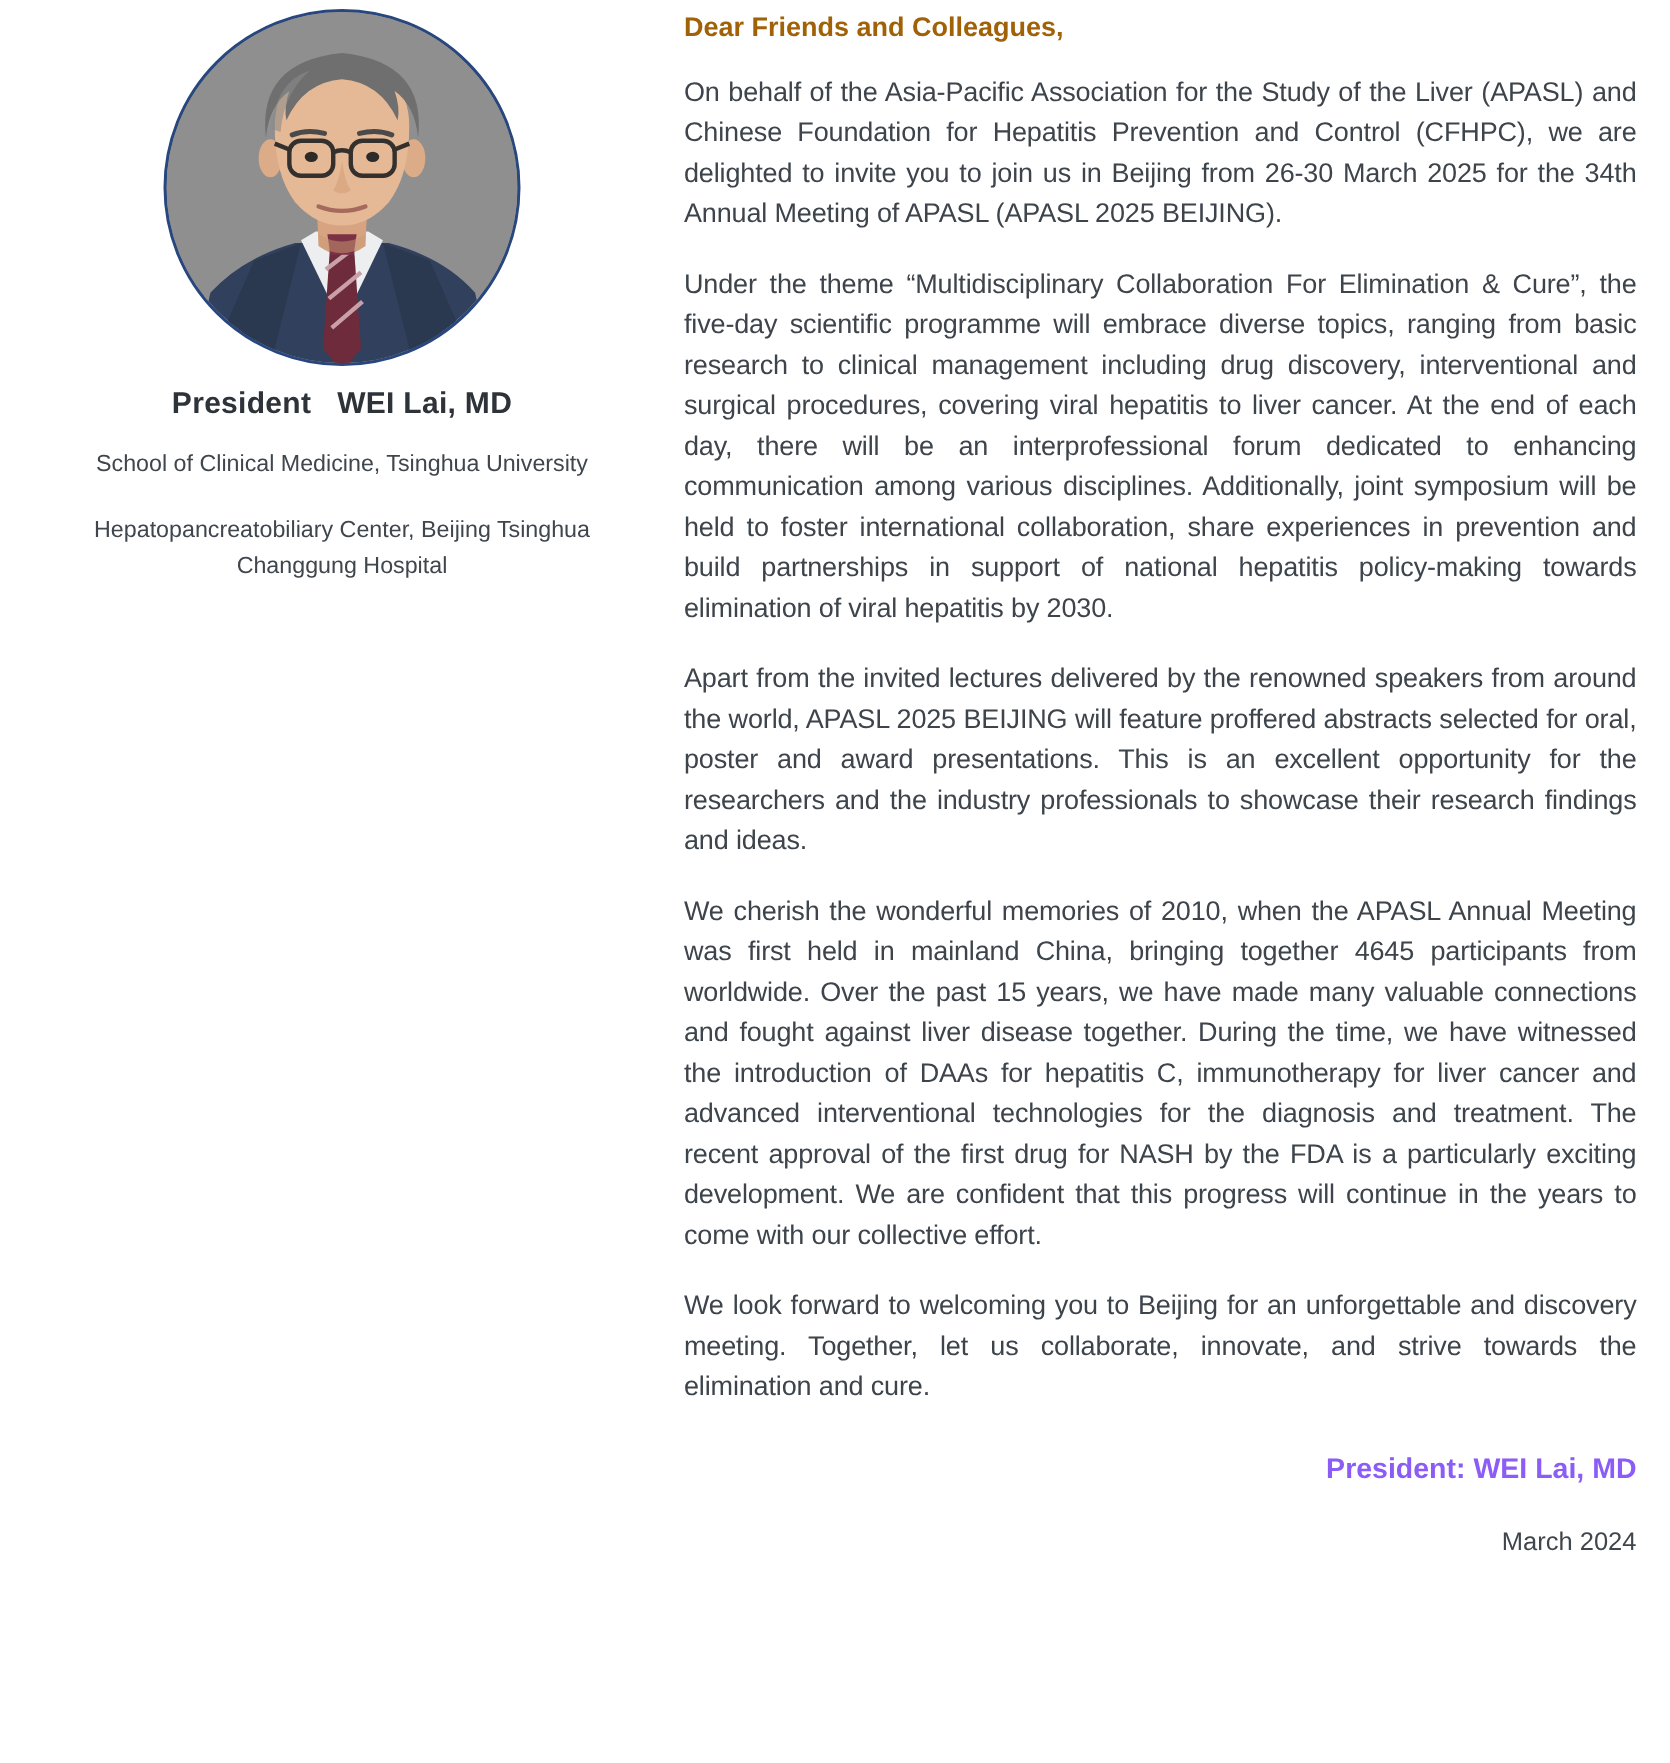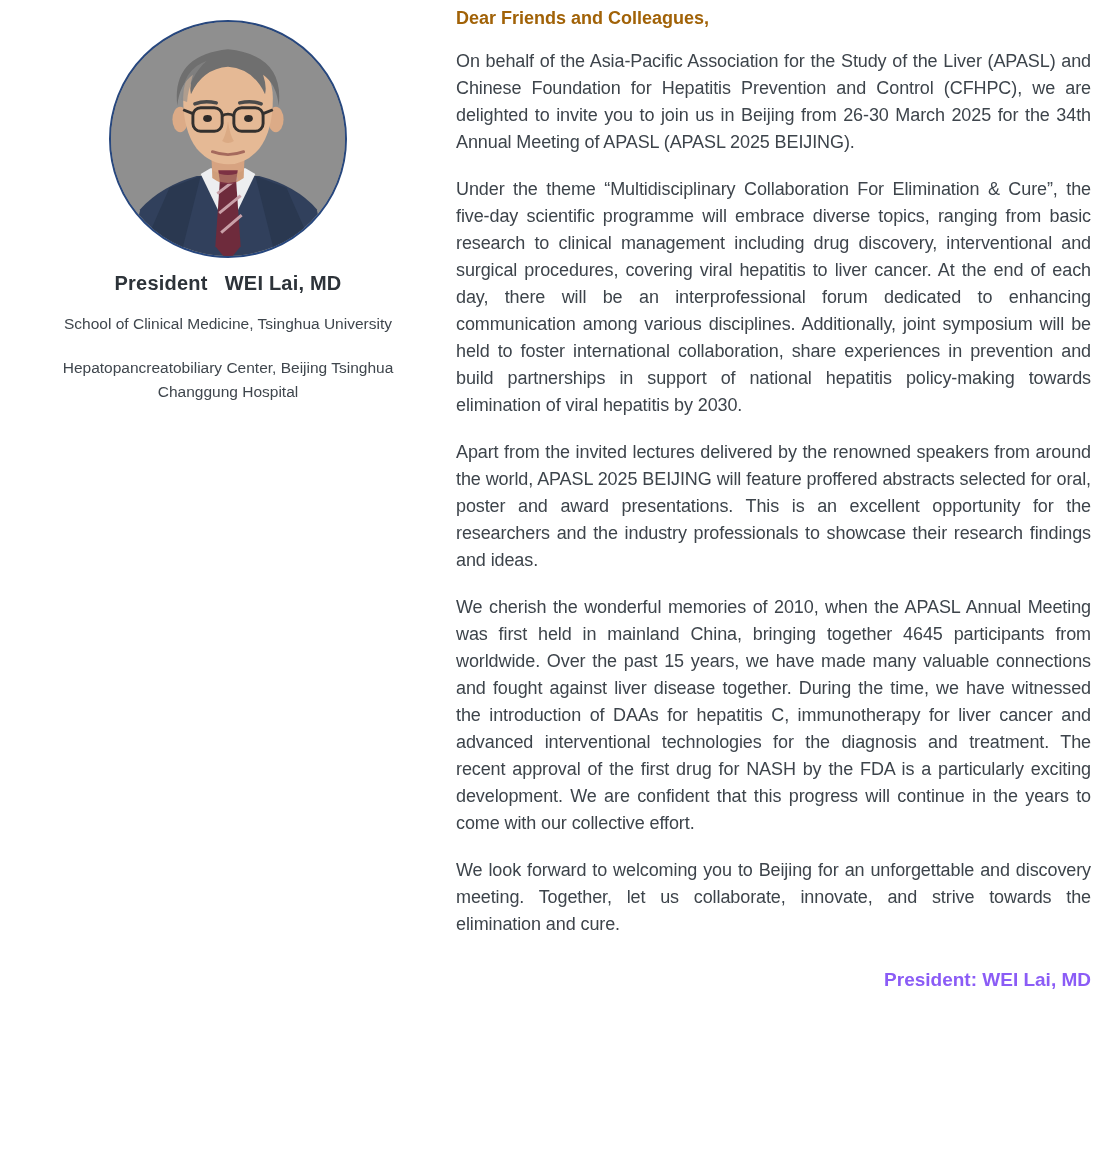--- a/index.html
+++ b/index.html
@@ -13,21 +13,21 @@
   }
   .page {
     display: flex;
     width: 1113px;
     height: 1175px;
   }
   
   .profile-col {
     width: 456px;
     flex: 0 0 456px;
-    padding-top: 20px;
+    padding-top: 6px;
     text-align: center;
   }
   .avatar-wrap {
     width: 238px;
     height: 238px;
     margin: 0 auto;
     border-radius: 50%;
     border: 2px solid #27477e;
     overflow: hidden;
     background: #8f8f8f;
@@ -139,15 +139,16 @@
   </div>
 
   <div class="letter-col">
     <p class="salutation">Dear Friends and Colleagues,</p>
     <p class="body-para">On behalf of the Asia-Pacific Association for the Study of the Liver (APASL) and Chinese Foundation for Hepatitis Prevention and Control (CFHPC), we are delighted to invite you to join us in Beijing from 26-30 March 2025 for the 34th Annual Meeting of APASL (APASL 2025 BEIJING).</p>
     <p class="body-para">Under the theme “Multidisciplinary Collaboration For Elimination &amp; Cure”, the five-day scientific programme will embrace diverse topics, ranging from basic research to clinical management including drug discovery, interventional and surgical procedures, covering viral hepatitis to liver cancer. At the end of each day, there will be an interprofessional forum dedicated to enhancing communication among various disciplines. Additionally, joint symposium will be held to foster international collaboration, share experiences in prevention and build partnerships in support of national hepatitis policy-making towards elimination of viral hepatitis by 2030.</p>
     <p class="body-para">Apart from the invited lectures delivered by the renowned speakers from around the world, APASL 2025 BEIJING will feature proffered abstracts selected for oral, poster and award presentations. This is an excellent opportunity for the researchers and the industry professionals to showcase their research findings and ideas.</p>
     <p class="body-para">We cherish the wonderful memories of 2010, when the APASL Annual Meeting was first held in mainland China, bringing together 4645 participants from worldwide. Over the past 15 years, we have made many valuable connections and fought against liver disease together. During the time, we have witnessed the introduction of DAAs for hepatitis C, immunotherapy for liver cancer and advanced interventional technologies for the diagnosis and treatment. The recent approval of the first drug for NASH by the FDA is a particularly exciting development. We are confident that this progress will continue in the years to come with our collective effort.</p>
     <p class="body-para">We look forward to welcoming you to Beijing for an unforgettable and discovery meeting. Together, let us collaborate, innovate, and strive towards the elimination and cure.</p>
     <div class="signature">President: WEI Lai, MD</div>
+    <div class="letter-date">March 2024</div>
   </div>
 
 </div>
 
 </body></html>

